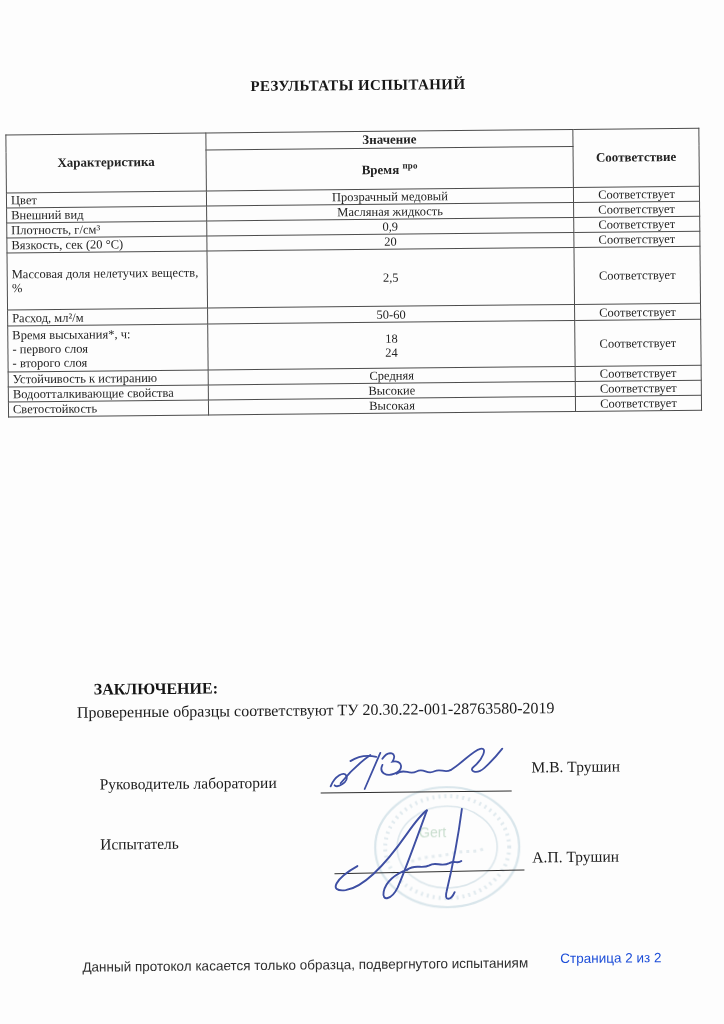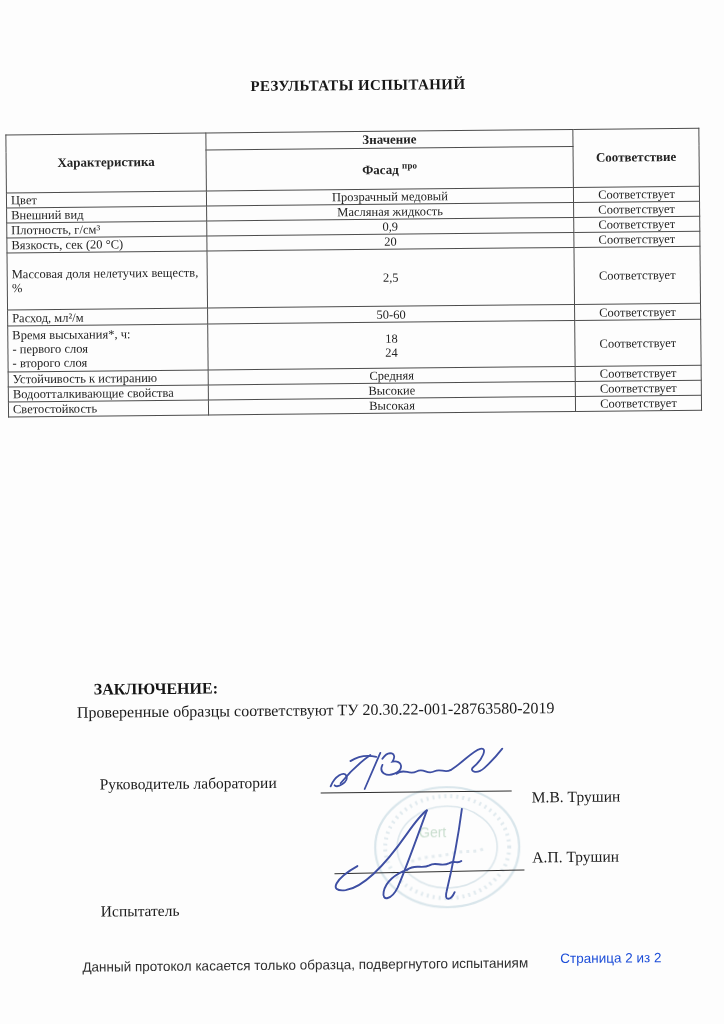--- a/index.html
+++ b/index.html
@@ -63,21 +63,21 @@
           <col style="width:367px">
           <col style="width:126px">
         </colgroup>
       <tbody>
           <tr class="h1">
         <td class="hdr" rowspan="2">Характеристика</td>
         <td class="hdr">Значение</td>
         <td class="hdr" rowspan="2">Соответствие</td>
       </tr>
       <tr class="h2">
-        <td class="hdr"><span>Фасад</span> <sup class="prod">про</sup></td>
+        <td class="hdr"><span>Время</span> <sup class="prod">про</sup></td>
       </tr>
 
       <tr class="r-sm">
         <td class="c-char">Цвет</td>
         <td class="c-val">Прозрачный медовый</td>
         <td class="c-conf">Соответствует</td>
       </tr>
       <tr class="r-sm">
         <td class="c-char">Внешний вид</td>
         <td class="c-val">Масляная жидкость</td>
@@ -146,23 +146,23 @@
       <g fill="none" stroke="#3e4fa3" stroke-width="1.8" stroke-linecap="round">
         <path d="M6,41 C10,31 20,25 22,31 C24,37 13,43 10,40"></path>
         <path d="M16,38 C26,26 36,17 46,10"></path>
         <path d="M26,16 C34,11 44,10 52,12"></path>
         <path d="M40,44 L56,8"></path>
         <path d="M58,14 C64,5 74,8 68,17 C78,15 80,25 70,29 C62,32 54,28 58,20"></path>
         <path d="M72,29 C80,23 84,31 92,27 C100,23 102,31 110,27 C116,24 120,29 126,26"></path>
         <path d="M126,26 C138,19 148,7 156,5 C164,3 158,16 149,23 C144,27 152,31 160,24 C168,17 174,10 178,5"></path>
       </g>
     </svg>
-    <div class="sig-name" style="left:529px;top:790px">М.В. Трушин</div>
+    <div class="sig-name" style="left:529px;top:760px">М.В. Трушин</div>
 
-    <div class="sig-label" style="left:97px;top:900px">Испытатель</div>
+    <div class="sig-label" style="left:97px;top:833px">Испытатель</div>
     <div class="sig-line" style="left:331px;top:872px;width:190px;transform:rotate(-0.6deg)"></div>
     <svg class="sig-svg" style="left:318px;top:804px;width:170px;height:100px" viewBox="0 0 170 100">
       <g fill="none" stroke="#3e4fa3" stroke-width="1.9" stroke-linecap="round">
         <path d="M36,62 C14,74 6,88 24,86 C44,83 66,58 86,30 C94,19 100,11 106,7"></path>
         <path d="M106,7 C96,34 84,66 76,84 C70,96 60,98 62,88 C64,78 74,70 86,66"></path>
         <path d="M86,66 C94,60 100,66 108,62 C114,58 120,64 128,60 C133,57 136,61 140,58"></path>
         <path d="M141,6 C137,34 131,64 125,88 C122,98 129,98 133,89"></path>
       </g>
     </svg>
     <div class="sig-name" style="left:529px;top:850px">А.П. Трушин</div>

